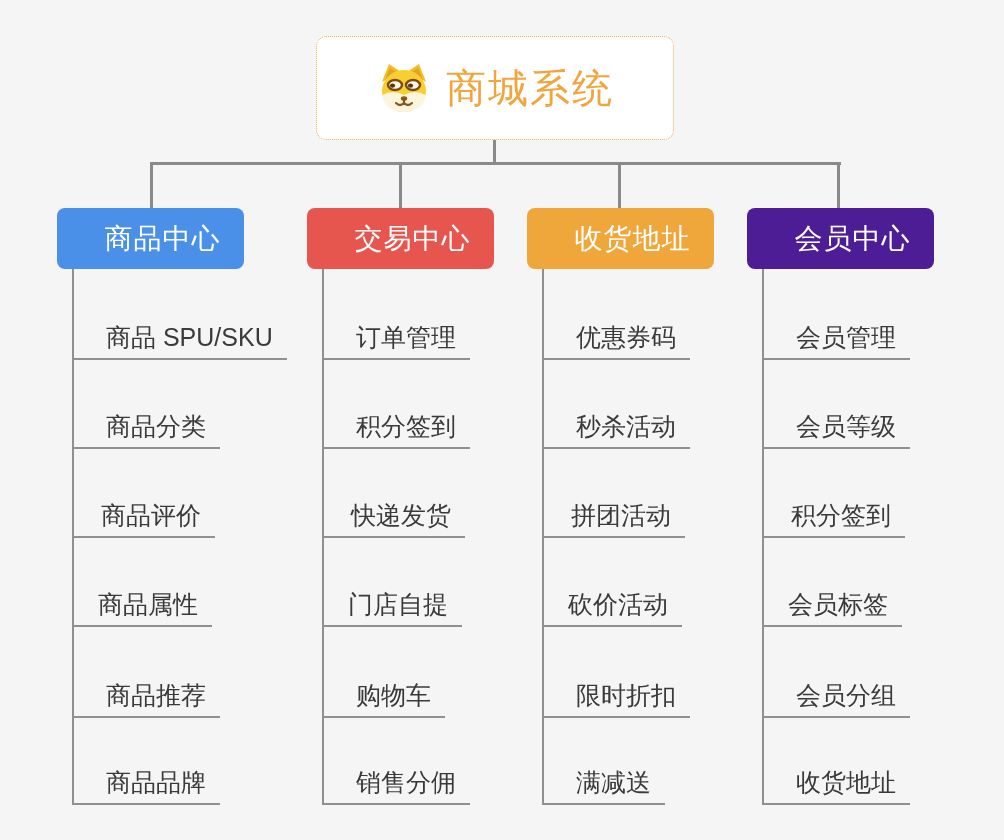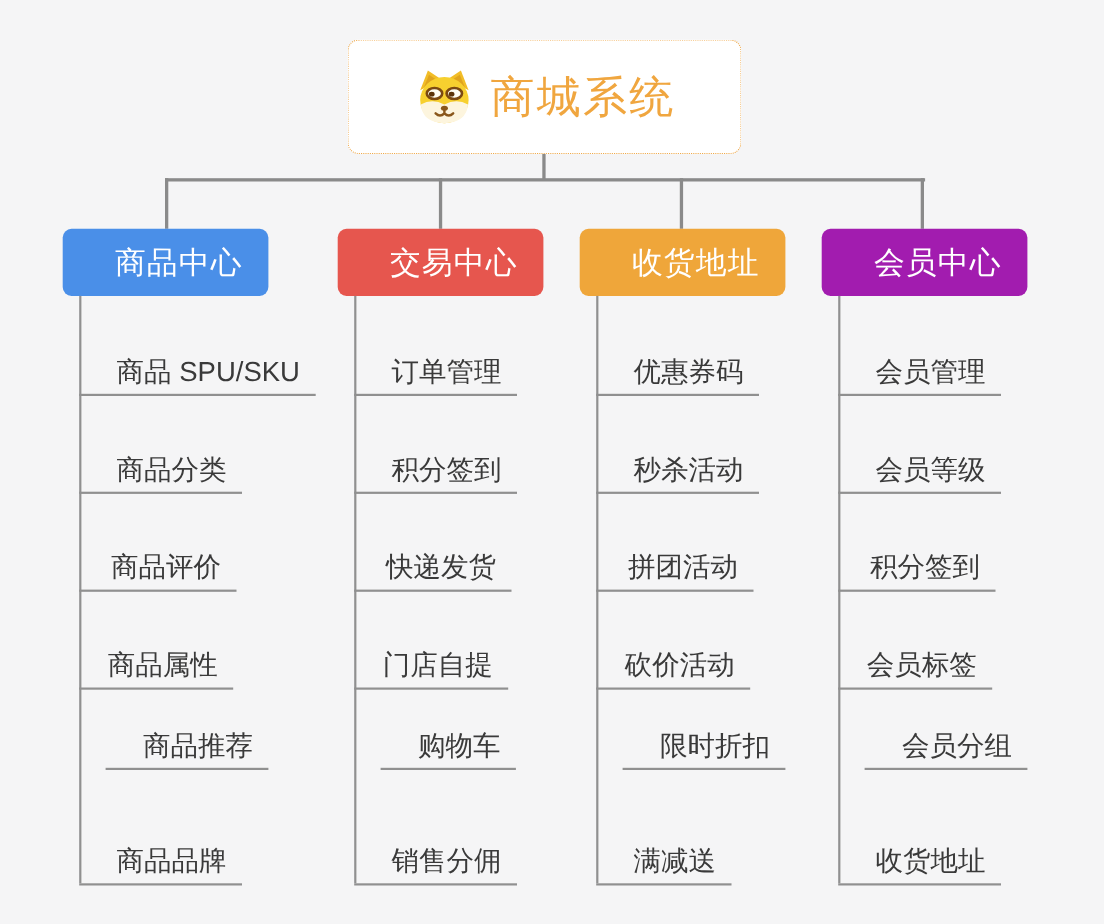--- a/index.html
+++ b/index.html
@@ -103,21 +103,21 @@
     display: flex;
     align-items: flex-end;
     white-space: nowrap;
     font-size: 25px;
     color: #3a3a3a;
   }
   .leaf-r1 { top: 110px; }
   .leaf-r2 { top: 199px; }
   .leaf-r3 { top: 288px; padding-left: 29px; }
   .leaf-r4 { top: 377px; padding-left: 26px; }
-  .leaf-r5 { top: 450px; margin-left: 24px; }
+  .leaf-r5 { top: 468px; }
   .leaf-r6 { top: 555px; }
 </style>
 </head>
 <body>
 
 <div class="canvas">
 
   <div class="root-node">
     <svg class="root-icon" viewBox="0 0 56 52" xmlns="http://www.w3.org/2000/svg">
 
@@ -175,21 +175,21 @@
     <div class="spine"></div>
     <div class="leaf leaf-r1">优惠券码</div>
     <div class="leaf leaf-r2">秒杀活动</div>
     <div class="leaf leaf-r3">拼团活动</div>
     <div class="leaf leaf-r4">砍价活动</div>
     <div class="leaf leaf-r5">限时折扣</div>
     <div class="leaf leaf-r6">满减送</div>
   </div>
 
   <div class="branch branch-4">
-    <div class="branch-box" style="background-color: #a21caf;">会员中心</div>
+    <div class="branch-box" style="background-color: #4c1d95;">会员中心</div>
     <div class="spine"></div>
     <div class="leaf leaf-r1">会员管理</div>
     <div class="leaf leaf-r2">会员等级</div>
     <div class="leaf leaf-r3">积分签到</div>
     <div class="leaf leaf-r4">会员标签</div>
     <div class="leaf leaf-r5">会员分组</div>
     <div class="leaf leaf-r6">收货地址</div>
   </div>
 
 </div>

